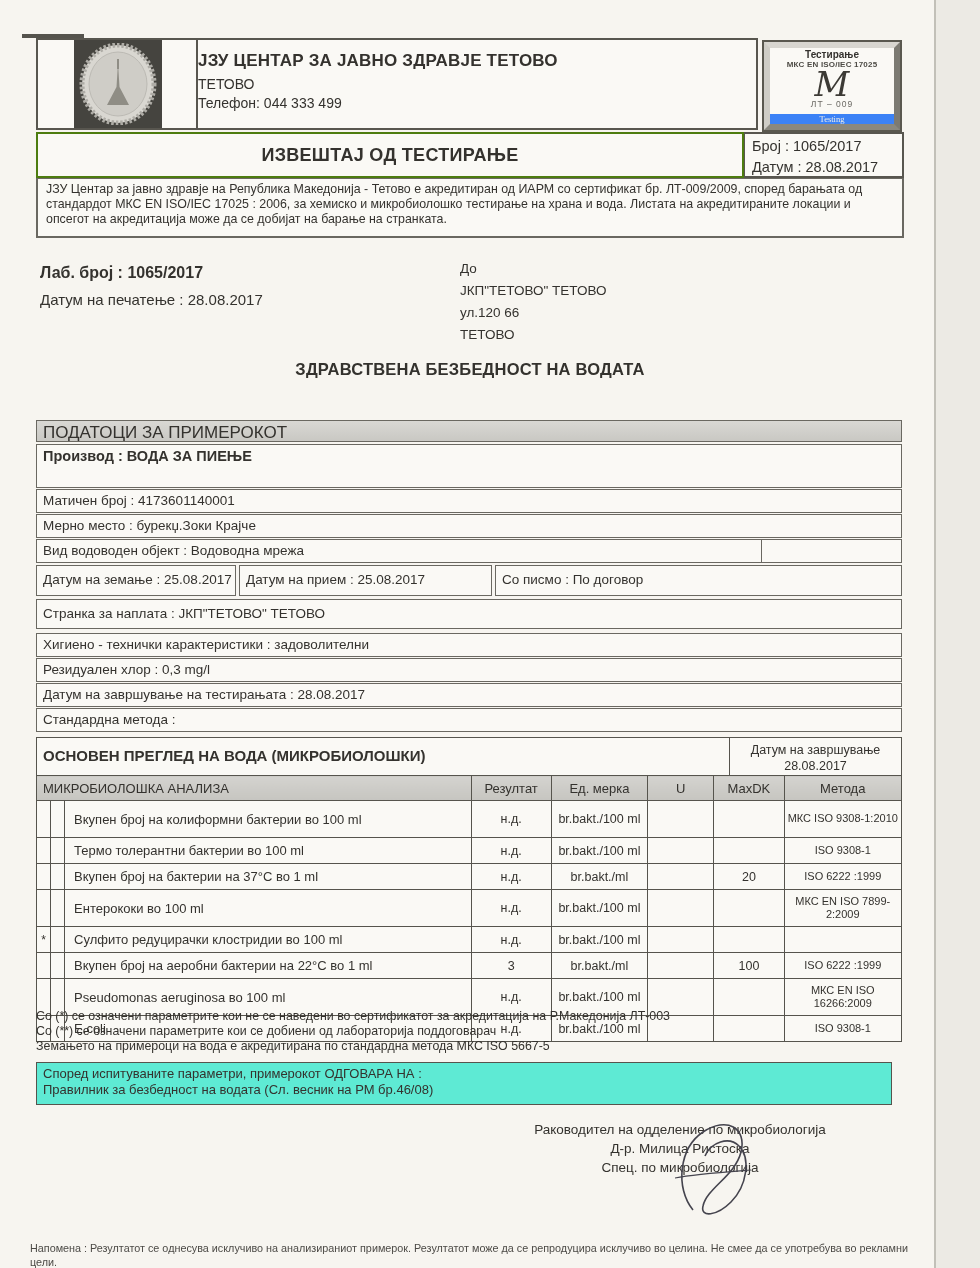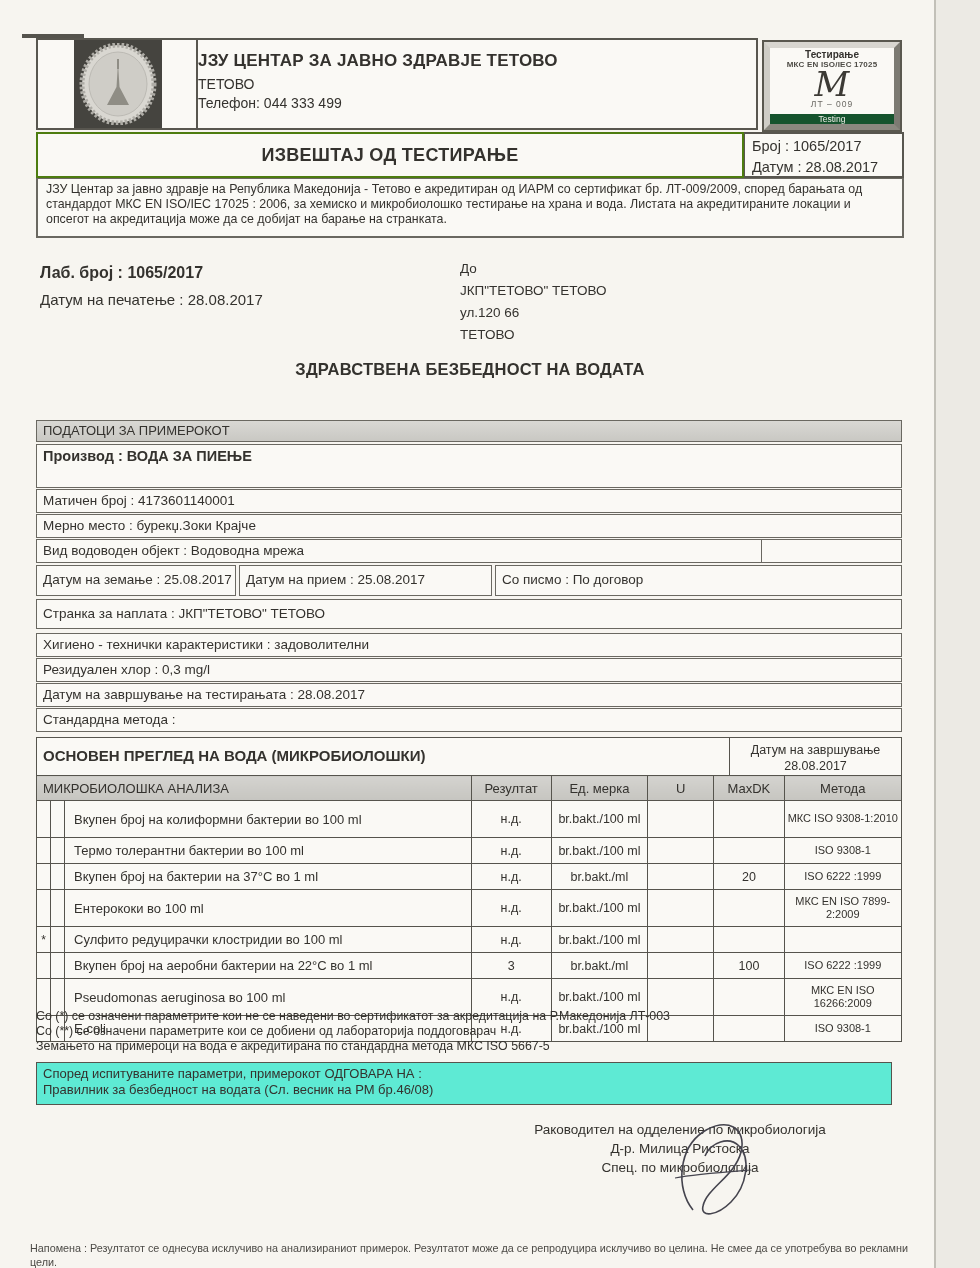--- a/index.html
+++ b/index.html
@@ -28,41 +28,41 @@
   .org-city { font-size: 14px; margin-top: 5px; }
   .org-phone { font-size: 14px; margin-top: 3px; }
 
   
   .stamp { left: 762px; top: 40px; width: 140px; height: 92px; border: 2px solid #5a584f; background: #b9b7b0; }
   .stamp-inner { position: absolute; inset: 0; border: 6px solid; border-color: #d8d6d0 #7c7a72 #8a887f #cfcdc6; background: #faf9f5; display: flex; flex-direction: column; align-items: center; }
   .stamp-title { font-size: 10px; font-weight: bold; margin-top: 1px; }
   .stamp-standard { font-size: 8px; font-weight: bold; color: #4d4b45; letter-spacing: .2px; }
   .stamp-monogram { font-family: "DejaVu Serif", serif; font-style: italic; font-size: 34px; line-height: 30px; color: #3c3a35; }
   .stamp-code { font-size: 8.5px; color: #6b6963; letter-spacing: 1px; text-align: center; }
-  .stamp-footer { width: 100%; text-align: center; font-size: 8.5px; color: #f0eee8; background: #14532d; margin-top: auto; }
+  .stamp-footer { width: 100%; text-align: center; font-size: 8.5px; color: #f0eee8; background: #3b82f6; margin-top: auto; font-family: Liberation Serif, serif; }
 
   
   .title-row { left: 36px; top: 132px; width: 708px; height: 46px; border: 2px solid #4d7c0f; display: flex; align-items: center; justify-content: center; font-size: 18px; font-weight: bold; letter-spacing: .3px; background: #faf9f5; }
   .number-box { left: 744px; top: 132px; width: 160px; height: 46px; border: 2px solid #58564f; border-left-width: 1px; padding: 2px 0 0 7px; font-size: 14.5px; background: #faf9f5; }
   .number-box div { line-height: 21px; }
 
   
   .accred-box { left: 36px; top: 178px; width: 868px; min-height: 60px; border: 2px solid #6a6861; border-top-width: 1px; padding: 3px 8px 5px 8px; font-size: 12.4px; line-height: 1.22; background: #faf9f5; }
 
   
   .lab-number { left: 40px; top: 264px; font-size: 16px; font-weight: bold; }
   .lab-print-date { left: 40px; top: 291px; font-size: 15px; }
   .recipient { left: 460px; top: 258px; font-size: 13.5px; }
   .recipient div { line-height: 22px; }
 
   .section-title { left: 36px; top: 360px; width: 868px; text-align: center; font-size: 16.5px; font-weight: bold; letter-spacing: .2px; }
 
   
   .sample { left: 36px; top: 420px; width: 866px; }
-  .s-bar { height: 22px; border: 1.5px solid #6a6861; background: linear-gradient(#d9d8d4, #c9c8c3); font-size: 13px; padding: 2px 8px 0 6px; }
+  .s-bar { height: 22px; border: 1.5px solid #6a6861; background: linear-gradient(#d9d8d4, #c9c8c3); font-size: 17px; padding: 2px 8px 0 6px; }
   .s-product { height: 44px; border: 1.5px solid #6a6861; margin-top: 2px; font-size: 14.5px; font-weight: bold; padding: 3px 0 0 6px; background: #faf9f5; }
   .s-row { height: 24px; border: 1.5px solid #6a6861; margin-top: 1px; font-size: 13.5px; padding: 3px 0 0 6px; background: #faf9f5; position: relative; }
   .s-row.first { }
   .s-row .sub-div { position: absolute; top: 0; bottom: 0; left: 724px; width: 0; border-left: 1.5px solid #6a6861; }
   .s-triple { display: flex; gap: 3px; margin-top: 2px; }
   .s-triple > div { border: 1.5px solid #6a6861; height: 31px; font-size: 13.5px; padding: 6px 0 0 6px; background: #faf9f5; }
   .s-c1 { width: 200px; } .s-c2 { width: 253px; } .s-c3 { flex: 1; }
   .s-stranka { height: 30px; border: 1.5px solid #6a6861; margin-top: 3px; font-size: 13.5px; padding: 6px 0 0 6px; background: #faf9f5; }
   .s-row.gap4 { margin-top: 4px; }
 

